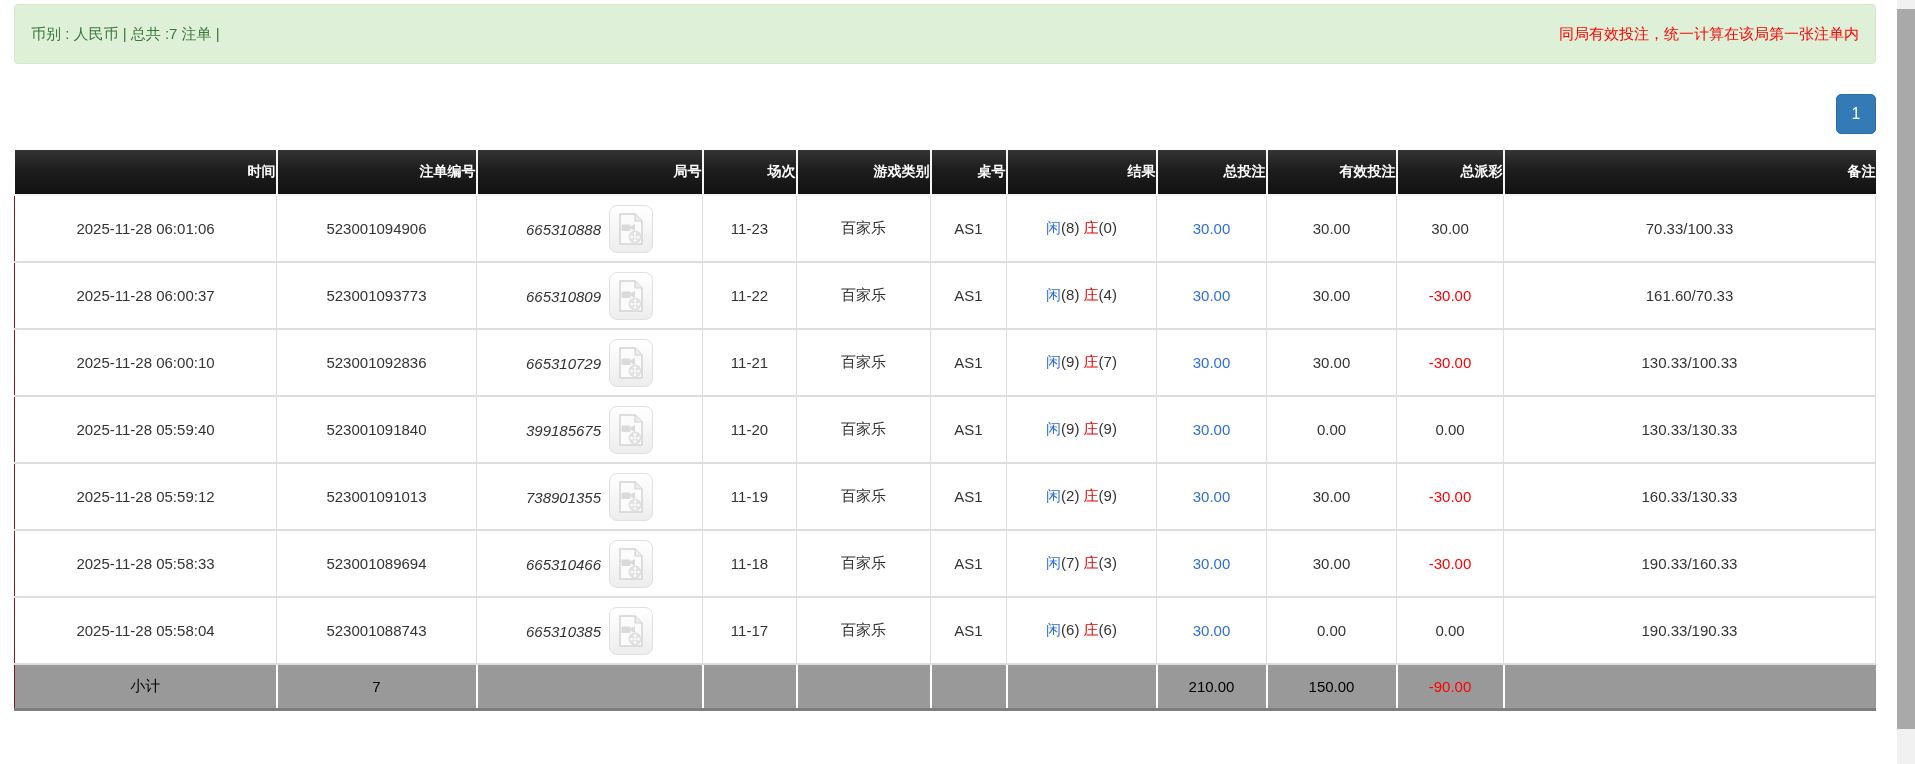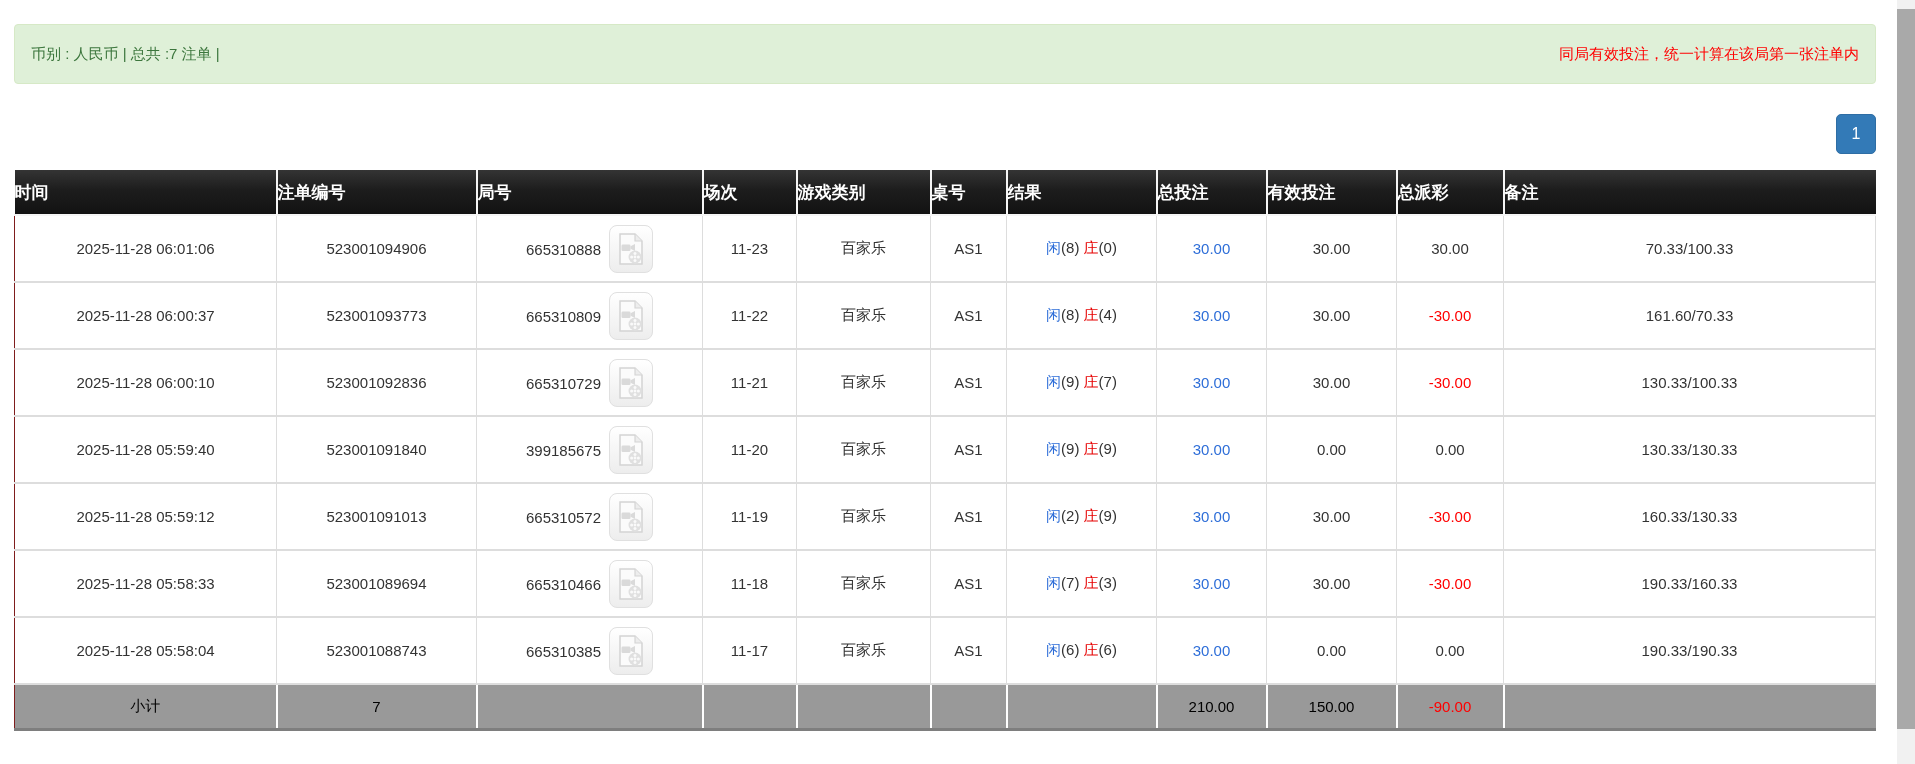--- a/index.html
+++ b/index.html
@@ -1,19 +1,19 @@
 <!DOCTYPE html>
 <html style="--accent-blue: #337ab7; --link-blue: #2e6ed8; --player-blue: #2e6ed8; --banker-red: #e60000; --negative-red: #ff0000; --banner-bg: #dff0d8; --banner-border: #d6e9c6; --banner-text: #3c763d; --notice-red: #ff0000; --summary-bg: #999999;"><head>
 <meta charset="utf-8">
 <style>
   * { box-sizing: border-box; margin: 0; padding: 0; }
   html, body { width: 1915px; height: 764px; background: #fff; }
   body { font-family: "Liberation Sans", "DejaVu Sans", sans-serif; }
   .page { position: relative; width: 1915px; height: 764px; overflow: hidden; background: #fff; }
-  .content { position: absolute; left: 14px; top: 24px; width: 1862px; }
+  .content { position: absolute; left: 14px; top: 4px; width: 1862px; }
 
   
   .banner {
     height: 60px;
     background: var(--banner-bg, #dff0d8);
     border: 1px solid var(--banner-border, #d6e9c6);
     border-radius: 4px;
     display: flex; align-items: center; justify-content: space-between;
     padding: 0 16px;
     font-size: 15px;
@@ -29,22 +29,22 @@
     border: 1px solid #2e6da4; border-radius: 5px;
     color: #fff; font-size: 16px; font-family: inherit;
     display: flex; align-items: center; justify-content: center;
     cursor: pointer;
   }
 
   
   table { margin-top: 16px; width: 1862px; border-collapse: collapse; table-layout: fixed; }
   thead th {
     background: linear-gradient(180deg, #343434 0%, #1d1d1d 45%, #121212 100%);
-    color: #fff; font-weight: bold; font-size: 17px;
-    height: 45px; text-align: left;
+    color: #fff; font-weight: bold; font-size: 14px;
+    height: 45px; text-align: right;
     border-right: 2px solid #f5f5f5; border-bottom: 2px solid #f5f5f5;
   }
   thead th:last-child { border-right: none; }
   tbody td {
     height: 67px; background: #fff; text-align: center;
     font-size: 15px; color: #333;
     border: 1px solid #ddd; border-bottom-width: 2px;
   }
   tbody tr td:first-child { border-left: 1px solid #7f1d1d; }
   .bet-link { color: var(--link-blue, #2e6ed8); cursor: pointer; text-decoration: none; }
@@ -52,21 +52,21 @@
   .res-banker { color: var(--banker-red, #e60000); }
   .res-num { color: #333; }
   .neg { color: var(--negative-red, #ff0000); }
 
   .video-btn {
     display: inline-flex; align-items: center; justify-content: center;
     width: 44px; height: 48px; margin-left: 8px; vertical-align: middle;
     background: linear-gradient(#ffffff, #ededed);
     border: 1px solid #e0e0e0; border-radius: 8px; cursor: pointer;
   }
-  .round-id { vertical-align: middle; }
+  .round-id { vertical-align: middle; font-style: italic; }
 
   tr.summary td {
     background: var(--summary-bg, #999999);
     color: #000000; height: 45px; font-size: 15px;
     border: none; border-right: 2px solid #fff; border-bottom: 2px solid #fff;
   }
   tr.summary td:last-child { border-right: none; }
   tr.summary:last-child td { border-bottom: 3px solid #7e7e7e; }
   tr.summary td.neg { color: var(--negative-red, #ff0000); }
 
@@ -219,21 +219,21 @@
             <td>AS1</td>
             <td><span class="res-player">闲</span><span class="res-num">(9) </span><span class="res-banker">庄</span><span class="res-num">(9)</span></td>
             <td><a class="bet-link">30.00</a></td>
             <td>0.00</td>
             <td>0.00</td>
             <td>130.33/130.33</td>
           </tr>
           <tr>
             <td>2025-11-28 05:59:12</td>
             <td>523001091013</td>
-            <td><span class="round-id">665310572</span><button class="video-btn">
+            <td><span class="round-id">738901355</span><button class="video-btn">
                 <svg width="28" height="32" viewBox="0 0 28 32">
                   <path d="M3 1 h15 l7 7 v23 h-22 z" fill="#fbfbfb" stroke="#d4d4d4" stroke-width="1.5"></path>
                   <path d="M18 1 v7 h7" fill="#ededed" stroke="#d4d4d4" stroke-width="1.2"></path>
                   <rect x="4.5" y="11.5" width="9" height="6.5" rx="1.2" fill="#dadada"></rect>
                   <path d="M13.5 13.2 l4.5 -2.2 v7 l-4.5 -2.2 z" fill="#dadada"></path>
                   <circle cx="18" cy="24" r="6.5" fill="#e0e0e0"></circle>
                   <circle cx="18" cy="24" r="1.4" fill="#fafafa"></circle>
                   <circle cx="18" cy="20.6" r="1.5" fill="#fafafa"></circle>
                   <circle cx="18" cy="27.4" r="1.5" fill="#fafafa"></circle>
                   <circle cx="14.6" cy="24" r="1.5" fill="#fafafa"></circle>

